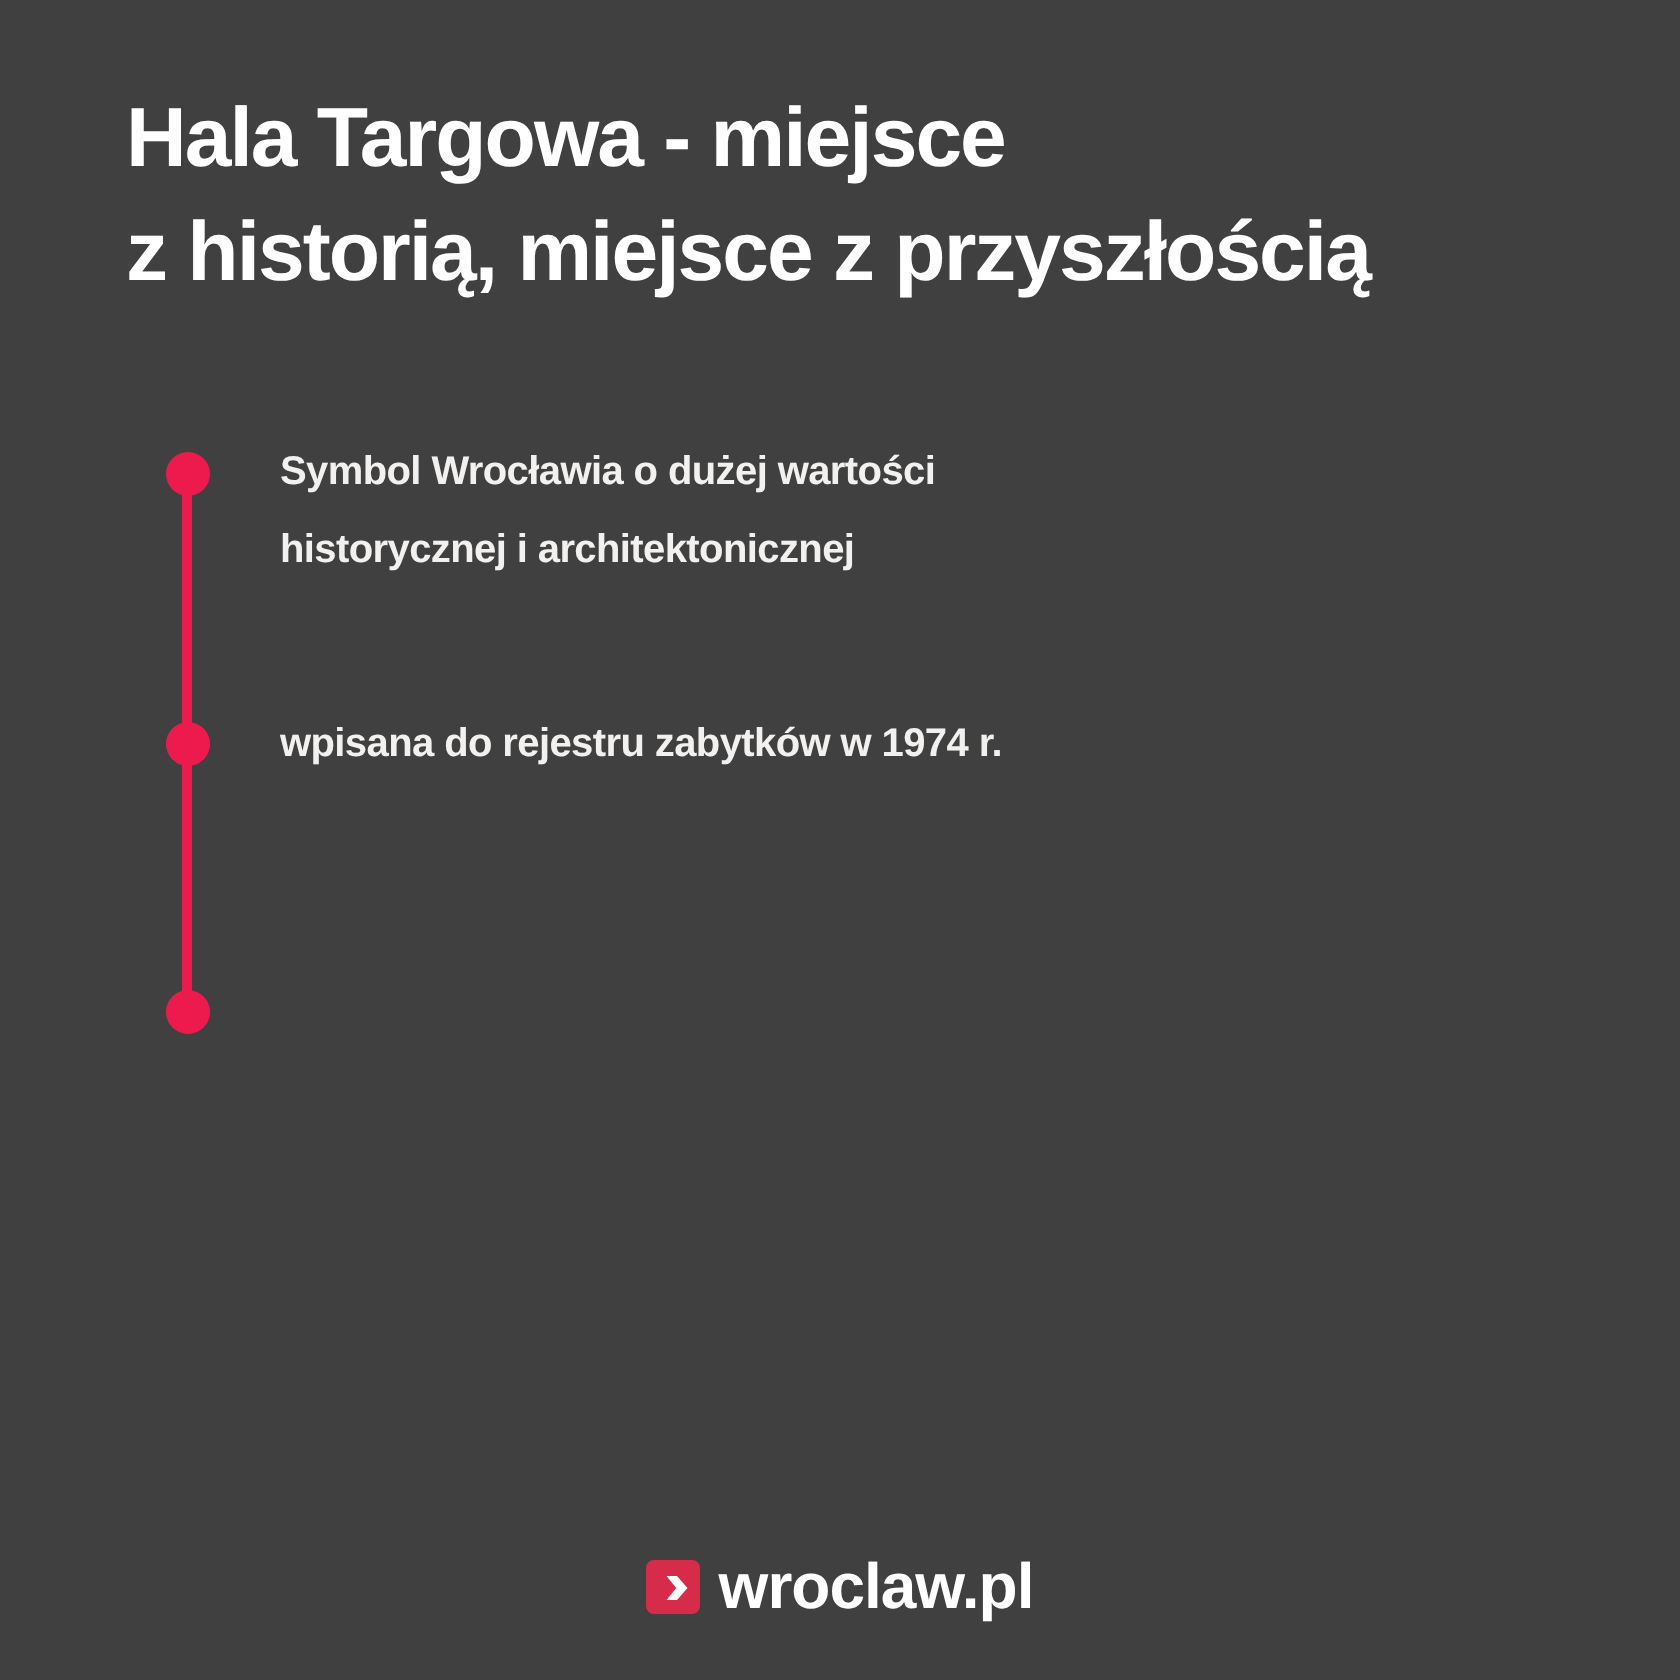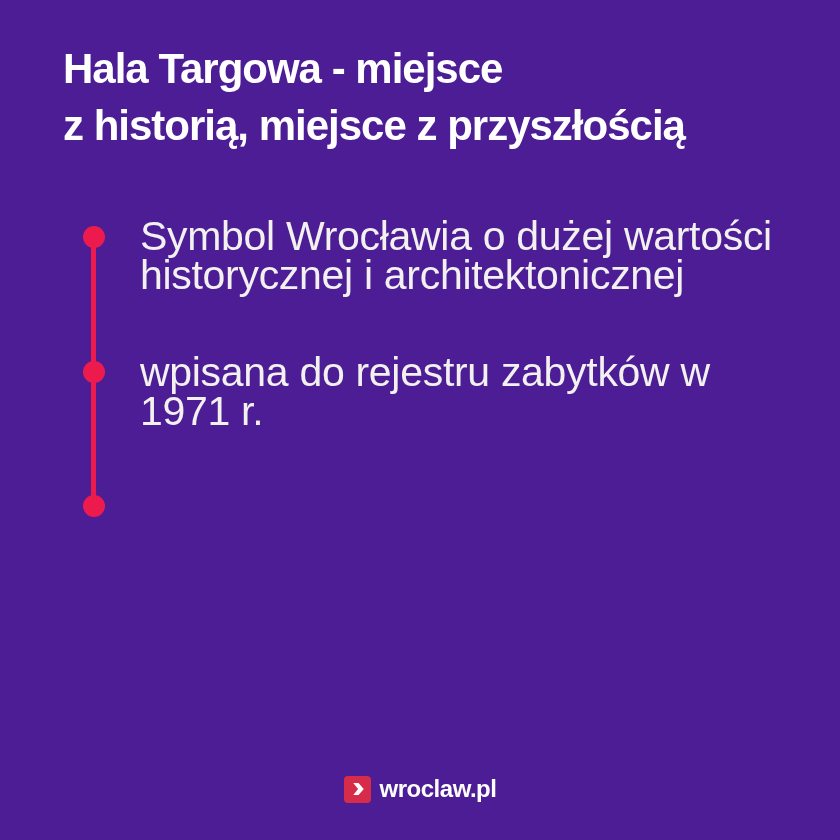--- a/index.html
+++ b/index.html
@@ -5,21 +5,21 @@
   html, body {
     margin: 0;
     padding: 0;
     background: #0e1c40;
   }
   .canvas {
     position: relative;
     width: 840px;
     height: 840px;
     overflow: hidden;
-    background: #4c1d95;
+    background: #404040;
     font-family: "Liberation Sans", sans-serif;
   }
   .title {
     position: absolute;
     left: 63px;
     top: 40px;
     margin: 0;
     width: 730px;
     font-size: 42px;
     line-height: 57px;
@@ -53,23 +53,23 @@
     background: #ED1B4D;
   }
   .dot-0 { top: 226px; }
   .dot-1 { top: 361px; }
   .dot-2 { top: 495px; }
   .item {
     position: absolute;
     left: 140px;
     margin: 0;
     width: 650px;
-    font-size: 41px;
+    font-size: 20px;
     line-height: 39px;
-    font-weight: 400;
+    font-weight: 700;
     letter-spacing: -0.3px;
     color: #F2F1EF;
     white-space: pre-line;
   }
   .item-0 { top: 217px; }
   .item-1 { top: 353px; }
   .item-2 { top: 486px; }
   .footer {
     position: absolute;
     left: 0;
@@ -86,21 +86,21 @@
     justify-content: center;
     width: 27px;
     height: 27px;
     border-radius: 4px;
     background: #D62B49;
   }
   .logo-badge svg {
     display: block;
   }
   .logo-text {
-    font-size: 24px;
+    font-size: 32px;
     font-weight: 700;
     letter-spacing: -0.5px;
     color: #ffffff;
   }
 </style>
 </head>
 <body>
 
 <div class="canvas">
 
@@ -109,21 +109,21 @@
 
   <div class="timeline">
     <div class="connector"></div>
 
     <span class="dot dot-0"></span>
     <span class="dot dot-1"></span>
     <span class="dot dot-2"></span>
 
     <p class="item item-0">Symbol Wrocławia o dużej wartości
 historycznej i architektonicznej</p>
-    <p class="item item-1">wpisana do rejestru zabytków w 1971 r.</p>
+    <p class="item item-1">wpisana do rejestru zabytków w 1974 r.</p>
   </div>
 
   <div class="footer">
     <span class="logo-badge">
       <svg width="18" height="18" viewBox="0 0 24 24">
         <path d="M7 4 L14 4 L21 12 L14 20 L7 20 L13.5 12 Z" fill="#ffffff"></path>
       </svg>
     </span>
     <span class="logo-text">wroclaw.pl</span>
   </div>

